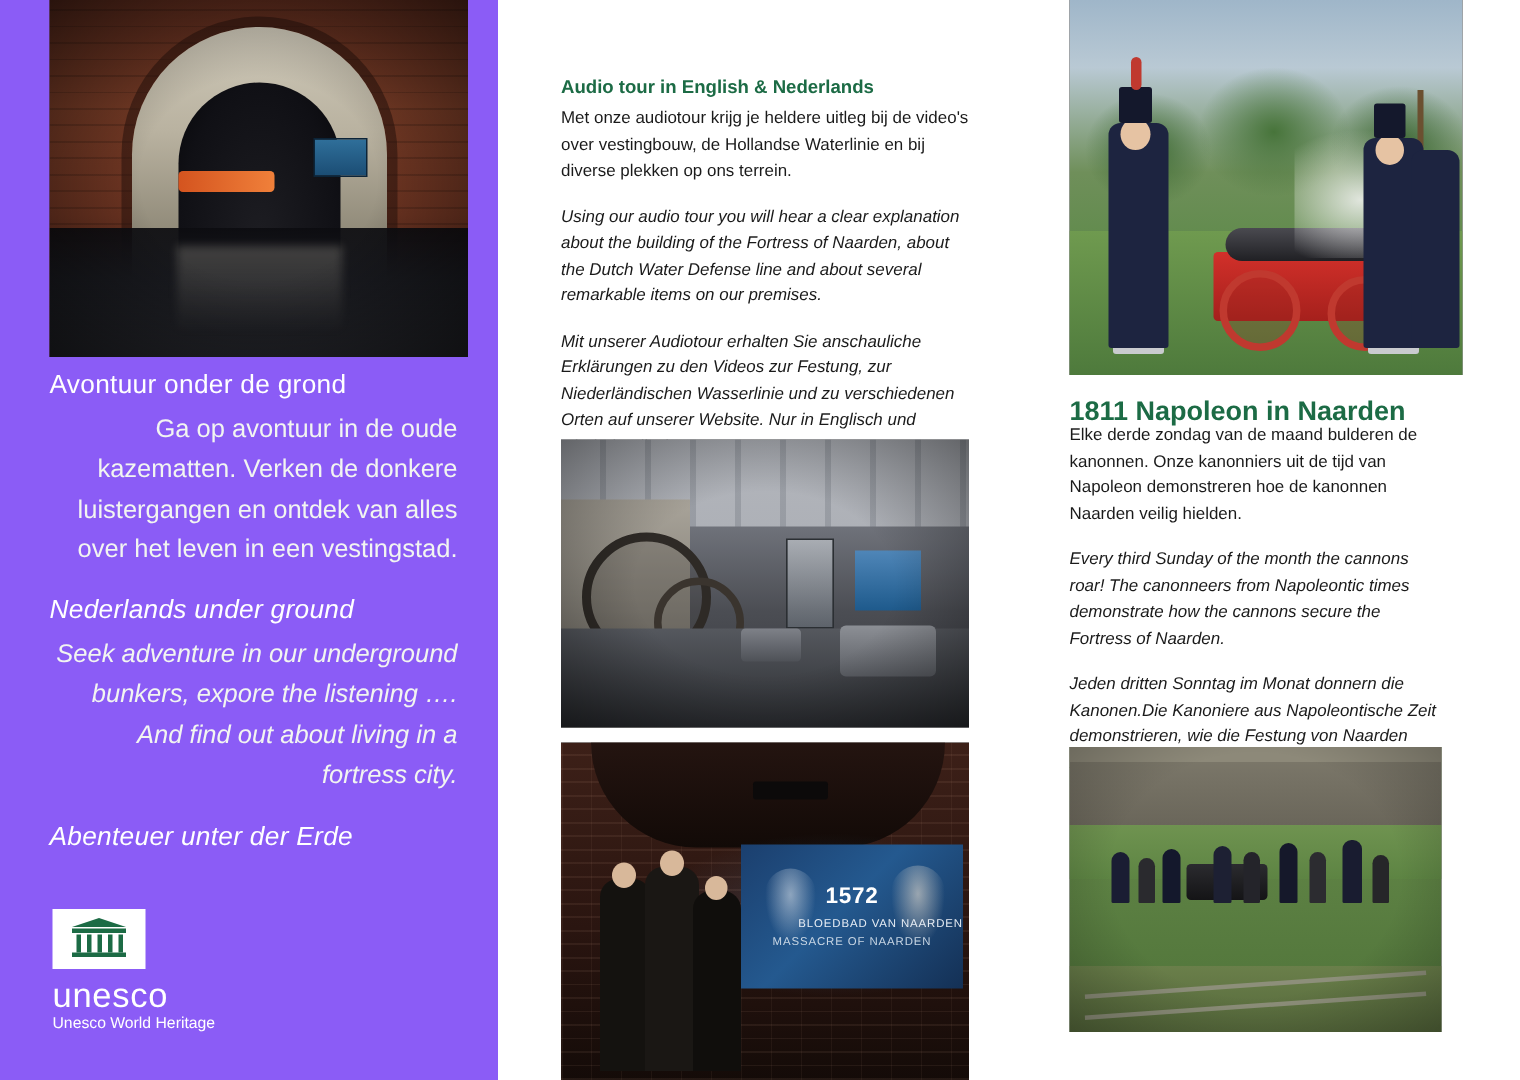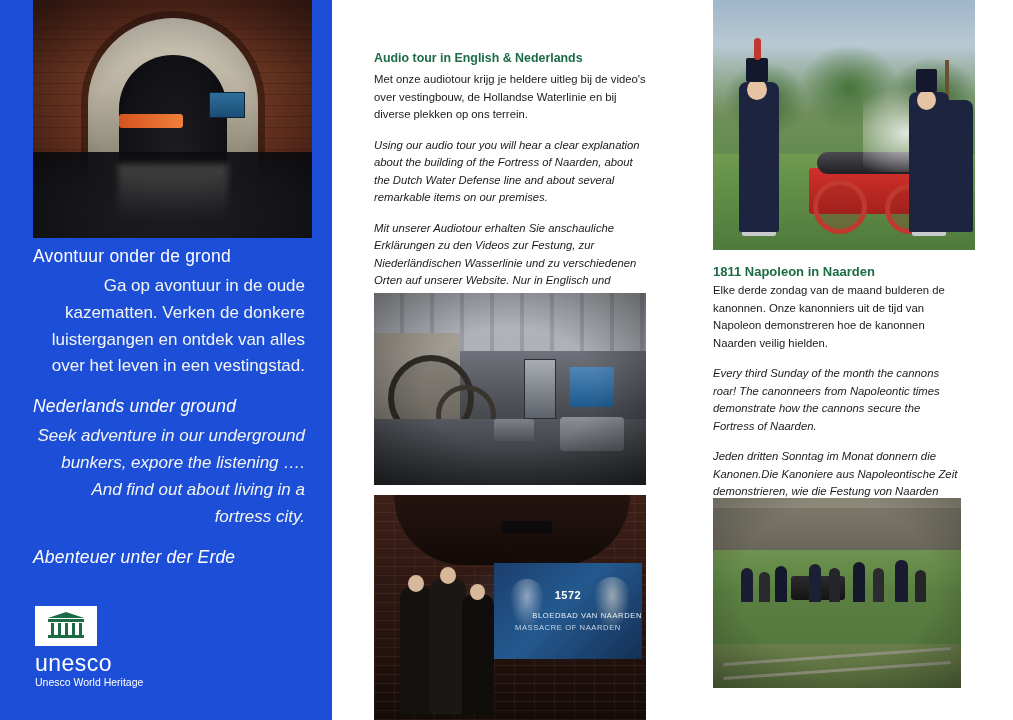--- a/index.html
+++ b/index.html
@@ -20,21 +20,21 @@
     height: 720px;
   }
 
   
   .left-panel {
     position: absolute;
     left: 0;
     top: 0;
     width: 332px;
     height: 720px;
-    background: #1d4ed8;
+    background: #8b5cf6;
     box-sizing: border-box;
   }
   .left-photo {
     position: absolute;
     left: 33px;
     top: 0;
     width: 279px;
     height: 238px;
     overflow: hidden;
     background: #2a1410;
@@ -276,21 +276,21 @@
     position: absolute; left: 128px; top: 26px; width: 50px; height: 12px;
     background: #0c0a0a; border-radius: 2px;
   }
   .proj .screen {
     position: absolute; left: 120px; top: 68px; width: 148px; height: 96px;
     background: linear-gradient(135deg, #1b3f6e 0%, #24598f 45%, #143055 100%);
     overflow: hidden;
   }
   .proj .screen .year {
     position: absolute; left: 0; right: 0; top: 26px;
-    text-align: center; color: #ffffff; font-size: 11px; font-weight: bold; letter-spacing: .5px;
+    text-align: center; color: #ffffff; font-size: 15px; font-weight: bold; letter-spacing: .5px;
   }
   .proj .screen .t1, .proj .screen .t2 {
     position: absolute; left: 0; right: 0; text-align: center;
     color: #e8eef5; font-size: 7.6px; letter-spacing: .6px;
   }
   .proj .screen .t1 { top: 48px; text-align: right; }
   .proj .screen .t2 { top: 60px; color: #c8d6e4; }
   .proj .screen .fig-l {
     position: absolute; left: 16px; top: 16px; width: 34px; height: 50px; border-radius: 17px 17px 8px 8px;
     background: radial-gradient(ellipse at 50% 35%, rgba(230,235,240,.55), rgba(40,70,110,0) 70%);
@@ -387,21 +387,21 @@
   .cannon .legs {
     position: absolute; bottom: 14px; background: #c9cbcf; width: 34px; height: 44px; border-radius: 2px;
   }
   .cannon .lg1 { left: 29px; }
   .cannon .lg2 { left: 199px; }
 
   .right h3 {
     position: absolute;
     left: 0; top: 264px;
     margin: 0;
-    font-size: 13px;
+    font-size: 18px;
     color: #1c6b45;
     font-weight: bold;
   }
   .right .body {
     position: absolute;
     left: 0; top: 282px; width: 250px;
   }
   .right .body p {
     margin: 0 0 13px 0;
     font-size: 11.3px;

